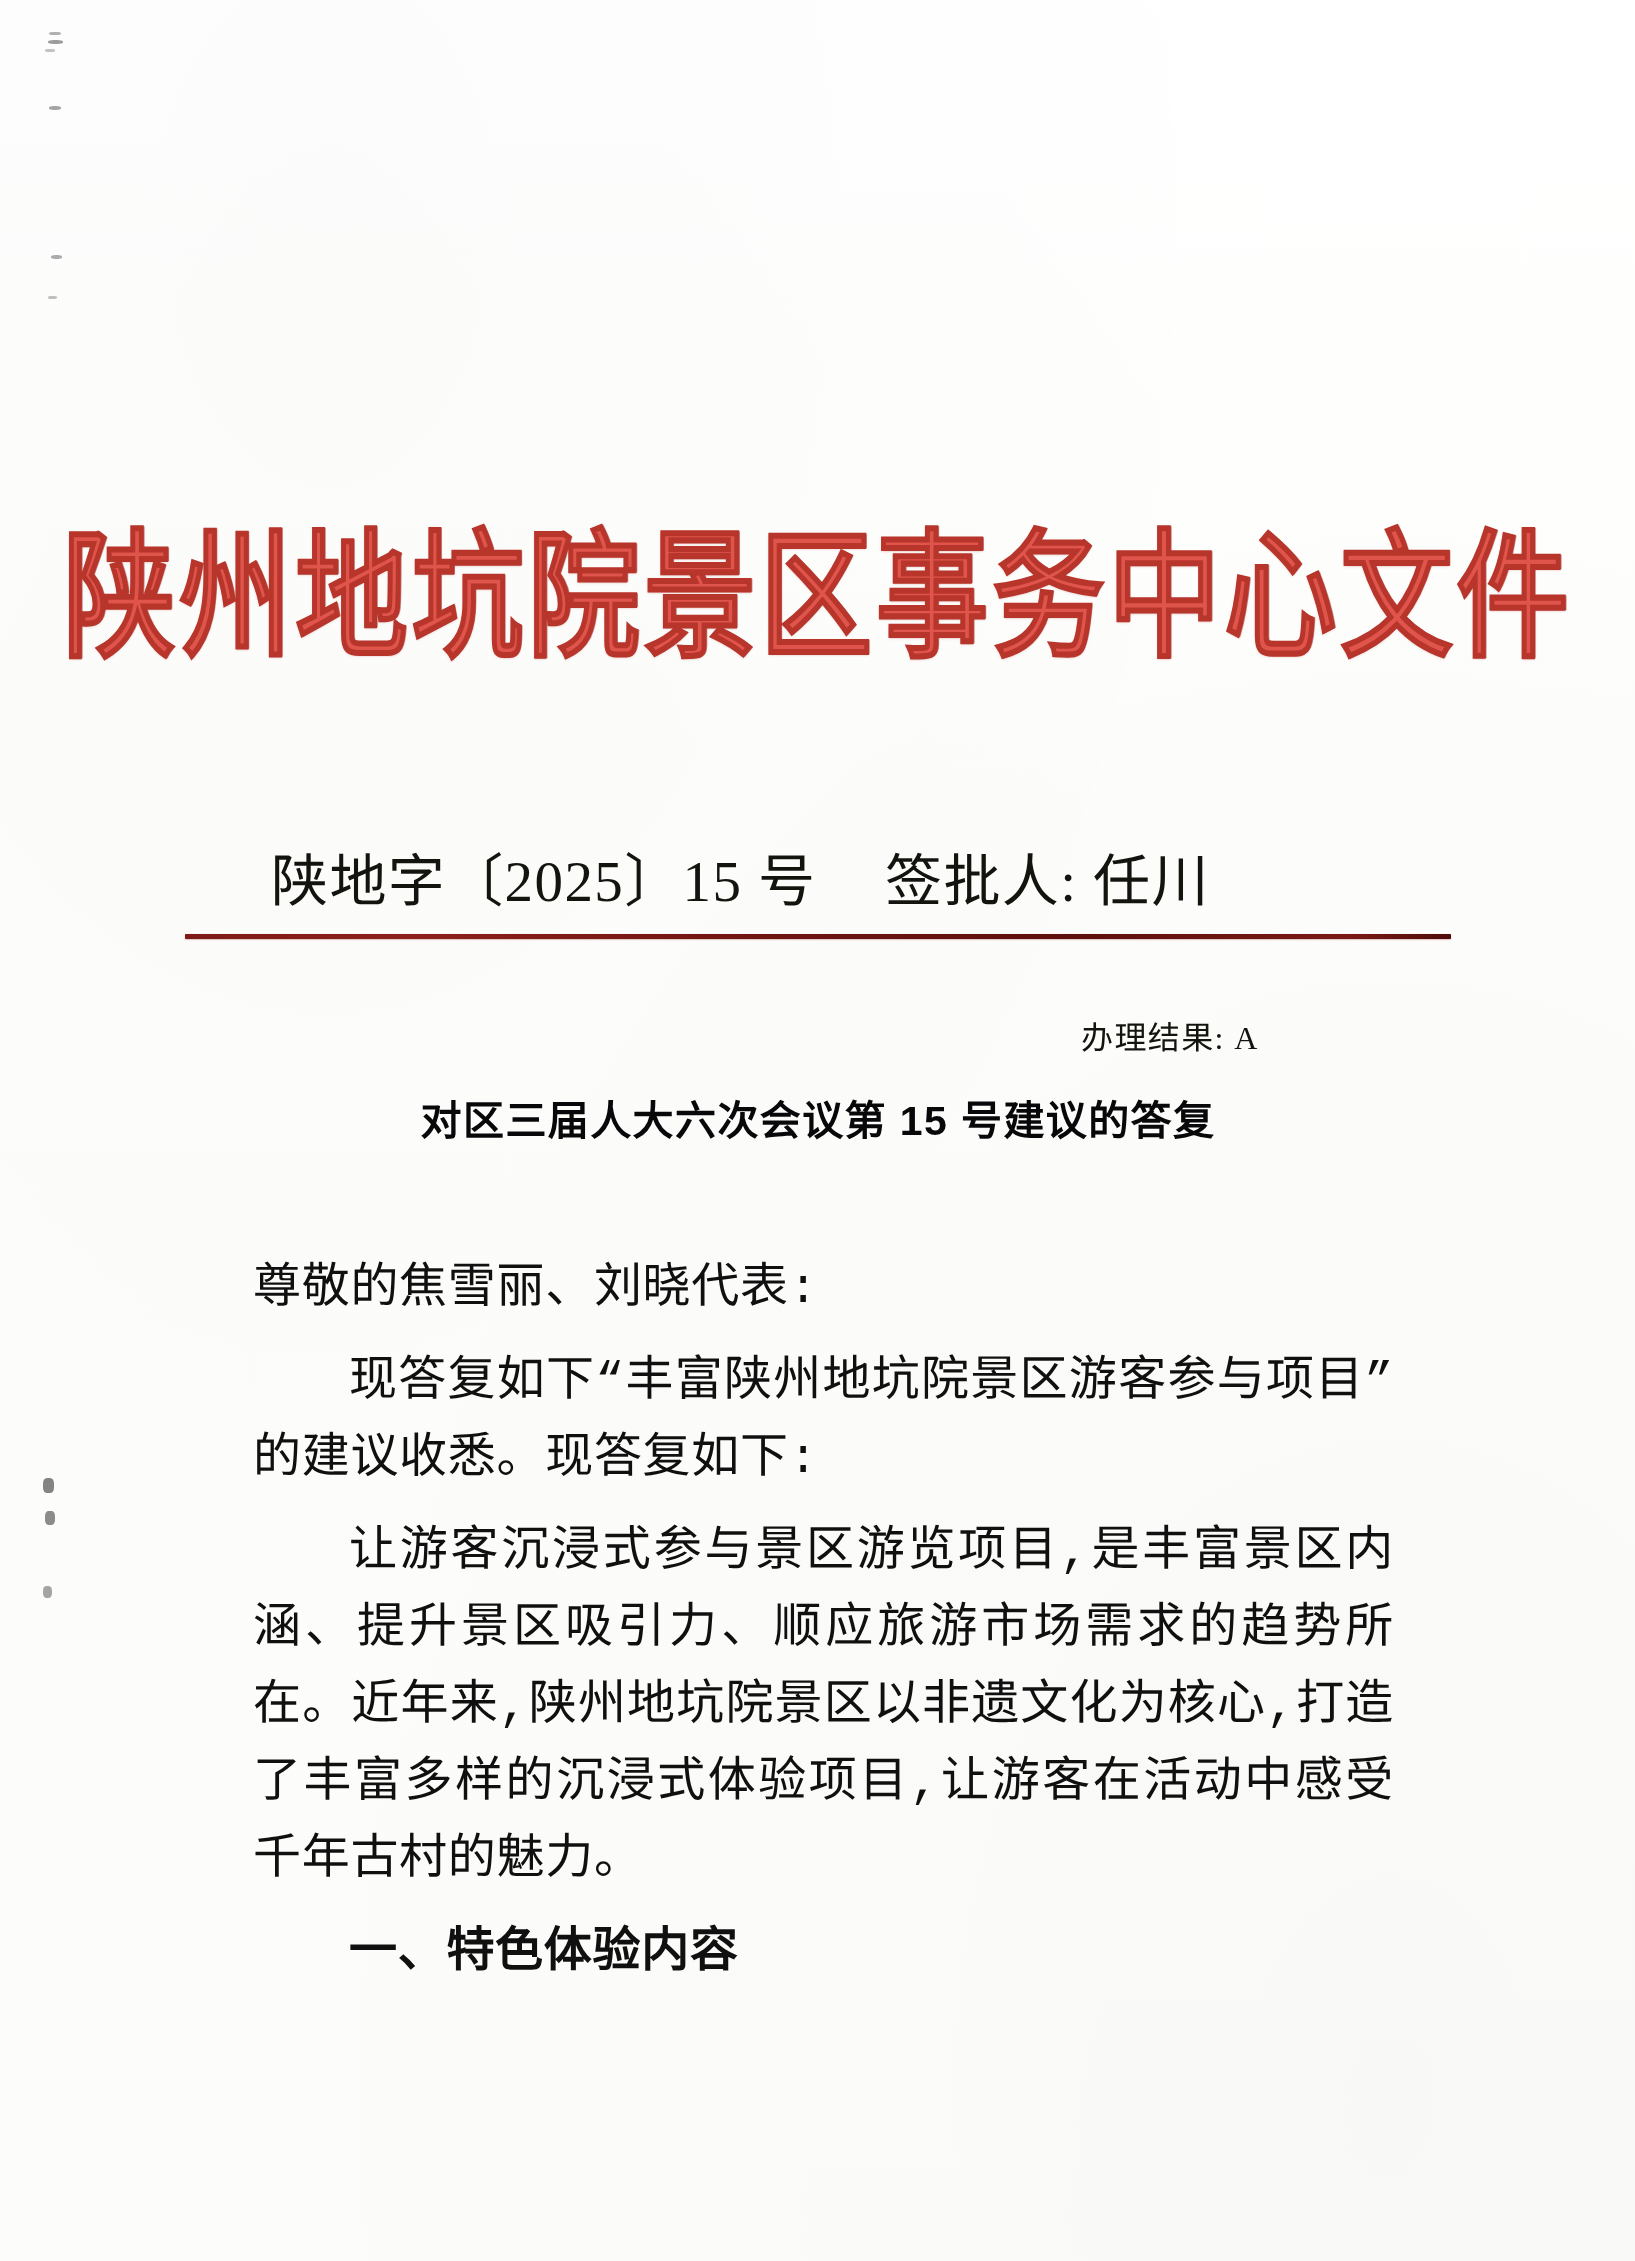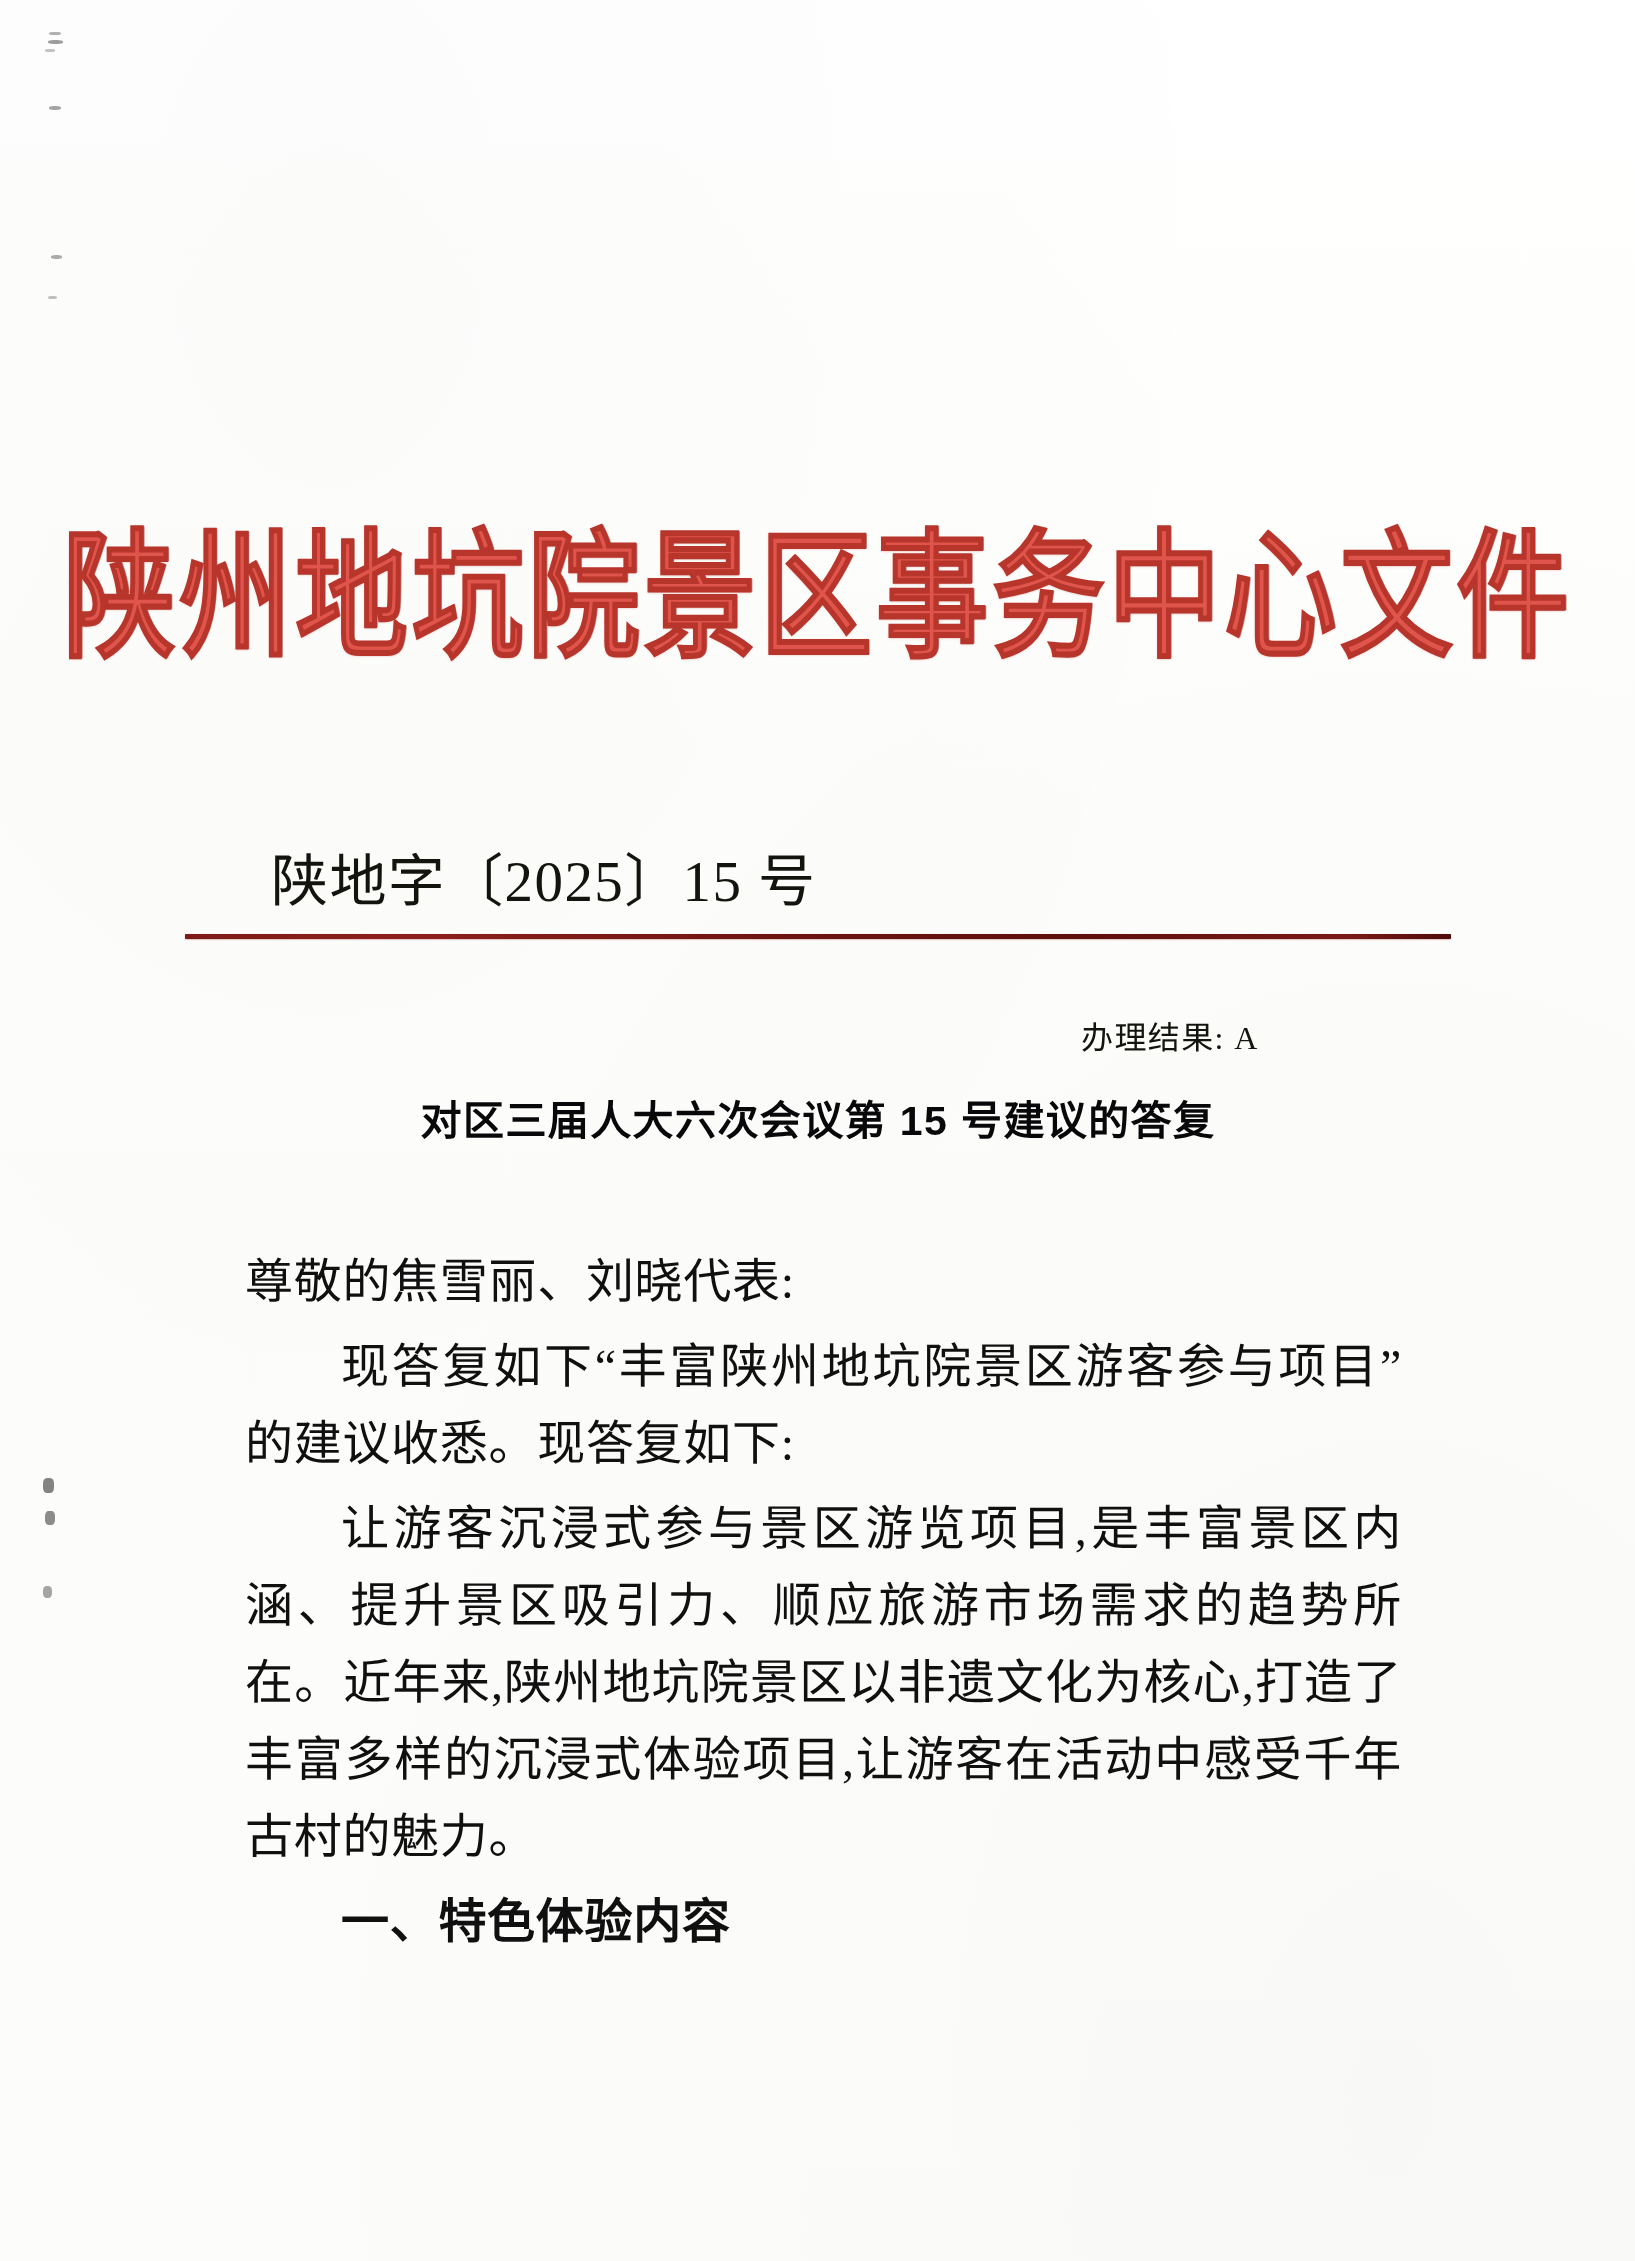--- a/index.html
+++ b/index.html
@@ -125,23 +125,24 @@
     position: absolute;
     left: 237px;
     top: 1235px;
     width: 1173px;
     font-size: 48px;
     line-height: 77px;
     color: #101010;
     letter-spacing: 0.7px;
   }
   .para {
-    margin: 8px;
+    margin: 16px;
     text-align: justify;
     text-justify: inter-ideograph;
+    font-family: Liberation Mono, monospace;
   }
   .para + .para { margin-top: 0; }
   .indent { text-indent: 2em; }
   .bold { font-weight: 700; }
   .heading {
     font-weight: 700;
     text-indent: 2em;
   }
 
   
@@ -168,20 +169,21 @@
   <div class="speck" style="left:43px;top:1478px;width:11px;height:15px;opacity:.62;border-radius:35%;"></div>
   <div class="speck" style="left:45px;top:1511px;width:9.6px;height:13.7px;opacity:.58;border-radius:35%;"></div>
   <div class="speck" style="left:43px;top:1586px;width:9px;height:11.7px;opacity:.45;border-radius:40%;"></div>
 
   <div class="letterhead">
     <span class="letterhead-title">陕州地坑院景区事务中心文件</span>
   </div>
 
   <div class="docnum-row">
     <span class="docnum">陕地字〔2025〕15 号</span>
+    <span class="approver">签批人: 任川</span>
   </div>
 
   <div class="red-rule"></div>
 
   <div class="result-line">办理结果: A</div>
 
   <div class="doc-title">对区三届人大六次会议第 15 号建议的答复</div>
 
   <div class="body-block">
     <p class="para">尊敬的焦雪丽、刘晓代表:</p>

